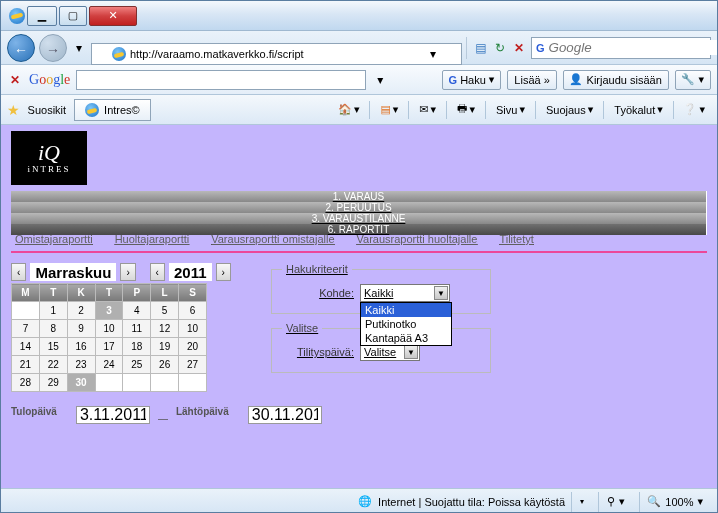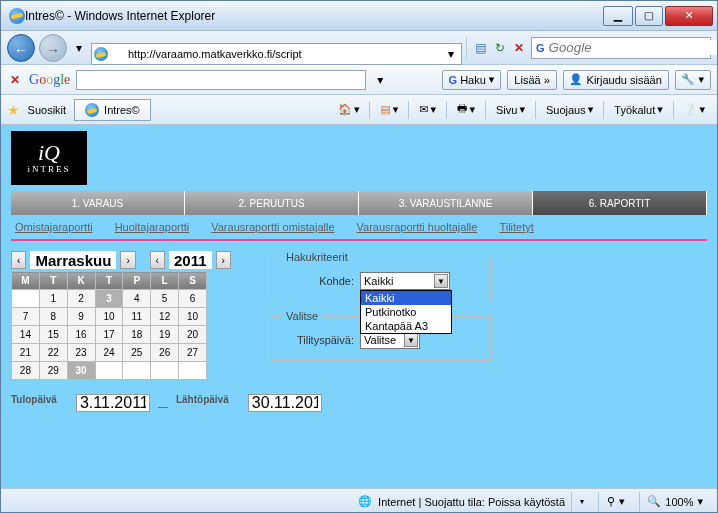--- a/index.html
+++ b/index.html
@@ -6,40 +6,40 @@
 body { font-family: "Segoe UI", Tahoma, sans-serif; font-size: 11px; background: #fff; width: 718px; height: 513px; overflow: hidden; border: 1px solid #5a7da0; }
 .titlebar { height: 30px; background: linear-gradient(#f4f8fc,#d8e6f5 45%,#c0d8ef); display: flex; align-items: center; padding: 0 0 0 8px; border-bottom: 1px solid #9fb8d0; }
 .titlebar .title { flex: 1; font-size: 12px; color: #000; }
 .winbtns { display: flex; height: 20px; margin-right: 4px; }
 .winbtn { width: 28px; height: 20px; border: 1px solid #5a7da0; margin-left: 2px; display: flex; align-items: center; justify-content: center; font-size: 11px; background: linear-gradient(#f0f6fc,#c8deef); border-radius: 2px; cursor: pointer; }
 .winbtn.min { width: 30px; }
 .winbtn.close { width: 48px; background: linear-gradient(#f08080,#d04040,#c02020); color: #fff; border-color: #803030; }
 .navbar { height: 34px; background: linear-gradient(#eaf2fa,#d5e5f4); display: flex; align-items: center; padding: 4px 6px; gap: 4px; border-bottom: 1px solid #b0c6da; }
 .navcircle { width: 28px; height: 28px; border-radius: 50%; background: radial-gradient(circle at 30% 30%, #7db3e8,#2a72b8); display: flex; align-items: center; justify-content: center; color: #fff; font-size: 14px; cursor: pointer; border: 1px solid #1a5a90; }
 .navcircle.fwd { background: radial-gradient(circle at 30% 30%, #d0deec,#9fb6ca); border-color: #8fa4b8; }
-.urlbar { flex: 1; height: 22px; border: 1px solid #8fa4b8; background: #fff; display: flex; align-items: center; padding: 0 2px; gap: 20px; margin-top: 12px; }
+.urlbar { flex: 1; height: 22px; border: 1px solid #8fa4b8; background: #fff; display: flex; align-items: center; padding: 0 20px; gap: 4px; margin-top: 12px; }
 .urlbar input { flex: 1; border: none; font-size: 11px; outline: none; background: transparent; }
 .smallicon { width: 16px; height: 16px; display: inline-flex; align-items: center; justify-content: center; font-size: 12px; cursor: pointer; }
 .icongroup { display: flex; gap: 3px; border-left: 1px solid #b8cadb; padding-left: 6px; height: 22px; align-items: center; }
 .searchbar { width: 180px; height: 22px; border: 1px solid #8fa4b8; background: #fff; display: flex; align-items: center; padding: 0 4px; gap: 4px; }
 .googlerow { height: 30px; background: linear-gradient(#f8fbfe,#e4eef8); display: flex; align-items: center; padding: 2px 6px; gap: 6px; border-bottom: 1px solid #b0c6da; }
 .googlelogo { font-family: Georgia, serif; font-size: 14px; }
 .googlelogo .b { color:#2a5cd8; } .googlelogo .r { color:#d03020; } .googlelogo .y { color:#e0a020; } .googlelogo .g { color:#20a040; }
 .googlerow input.searchbox { width: 290px; height: 20px; border: 1px solid #8fa4b8; padding: 0 4px; font-size: 11px; }
 .gbtn { height: 20px; padding: 0 6px; border: 1px solid #8fa4b8; background: linear-gradient(#fcfdff,#e0ebf6); font-size: 11px; cursor: pointer; display: inline-flex; align-items: center; border-radius: 2px; gap:3px; }
 .favrow { height: 30px; background: linear-gradient(#f4f8fc,#dce9f6); display: flex; align-items: center; padding: 2px 6px; gap: 8px; border-bottom: 1px solid #b0c6da; }
 .favtab { height: 22px; border: 1px solid #8fa4b8; background: linear-gradient(#fff,#e8f0f8); padding: 0 10px; display: flex; align-items: center; gap: 5px; font-size: 11px; }
 .toolbarright { margin-left: auto; display: flex; gap: 2px; align-items: center; }
 .toolbarright .tbtn { height: 22px; padding: 0 5px; border: 1px solid transparent; display: flex; align-items: center; gap: 2px; font-size: 11px; cursor: pointer; }
 .sep { width: 1px; height: 18px; background: #b0c6da; margin: 0 2px; }
-.content { position: relative; height: calc(513px - 30px - 34px - 30px - 30px - 26px); overflow: auto; background: #7dd3fc; padding: 6px 10px; }
+.content { position: relative; height: calc(513px - 30px - 34px - 30px - 30px - 26px); overflow: auto; background: #c4b5fd; padding: 6px 10px; text-decoration: underline; }
 .logo { width: 76px; height: 54px; background: #000; color: #fff; display: flex; flex-direction: column; align-items: center; justify-content: center; font-family: Georgia, serif; margin-bottom: 6px; }
 .logo .mark { font-size: 22px; font-style: italic; line-height: 1; }
 .logo .name { font-size: 9px; letter-spacing: 2px; }
-.maintabs { display: flex; height: 24px; }
+.maintabs { display: flex; height: 36px; flex-direction: column; }
 .maintab { flex: 1; background: linear-gradient(#b8b8b8,#888); color: #fff; font-size: 10px; display: flex; align-items: center; justify-content: center; border-right: 1px solid #fff; cursor: pointer; }
 .maintab.active { background: linear-gradient(#707070,#484848); }
 .subtabs { display: flex; gap: 22px; padding: 6px 4px; border-bottom: 2px solid #ec4899; margin-bottom: 10px; }
 .subtabs a { color: #606060; font-size: 11px; text-decoration: underline; cursor: pointer; }
 .leftcol { float: left; width: 220px; }
 .calhead { display: flex; align-items: center; gap: 4px; margin-bottom: 2px; }
 .calnav { width: 16px; height: 18px; border: 1px solid #999; background: linear-gradient(#f8f8f8,#d8d8d8); font-size: 10px; display: flex; align-items: center; justify-content: center; cursor: pointer; }
 .calname { height: 18px; padding: 0 5px; font-size: 15px; font-weight: bold; display: flex; align-items: center; background:#fff; }
 table.cal { border-collapse: collapse; width: 196px; }
 table.cal th, table.cal td { border: 1px solid #bbb; width: 28px; height: 18px; text-align: center; font-size: 10px; }
@@ -67,21 +67,20 @@
 .ie-e::after { content:""; position:absolute; left:2px; right:2px; top:6px; height:4px; background:#f8c830; border-radius:2px; transform:rotate(-15deg); }
 .star { color:#f0c040; font-size:14px; }
 .x-red { color:#c02020; font-weight:bold; }
 .clearfix::after { content:""; display:block; clear:both; }
 </style>
 </head>
 <body>
 
 <div class="titlebar">
   <span class="ie-e"></span>
-  <span class="title">Intres© - Windows Internet Explorer</span>
   <div class="winbtns">
     <div class="winbtn min">▁</div>
     <div class="winbtn">▢</div>
     <div class="winbtn close">✕</div>
   </div>
 </div>
 
 <div class="navbar">
   <div class="navcircle">←</div>
   <div class="navcircle fwd" style="color:#556;">→</div>

